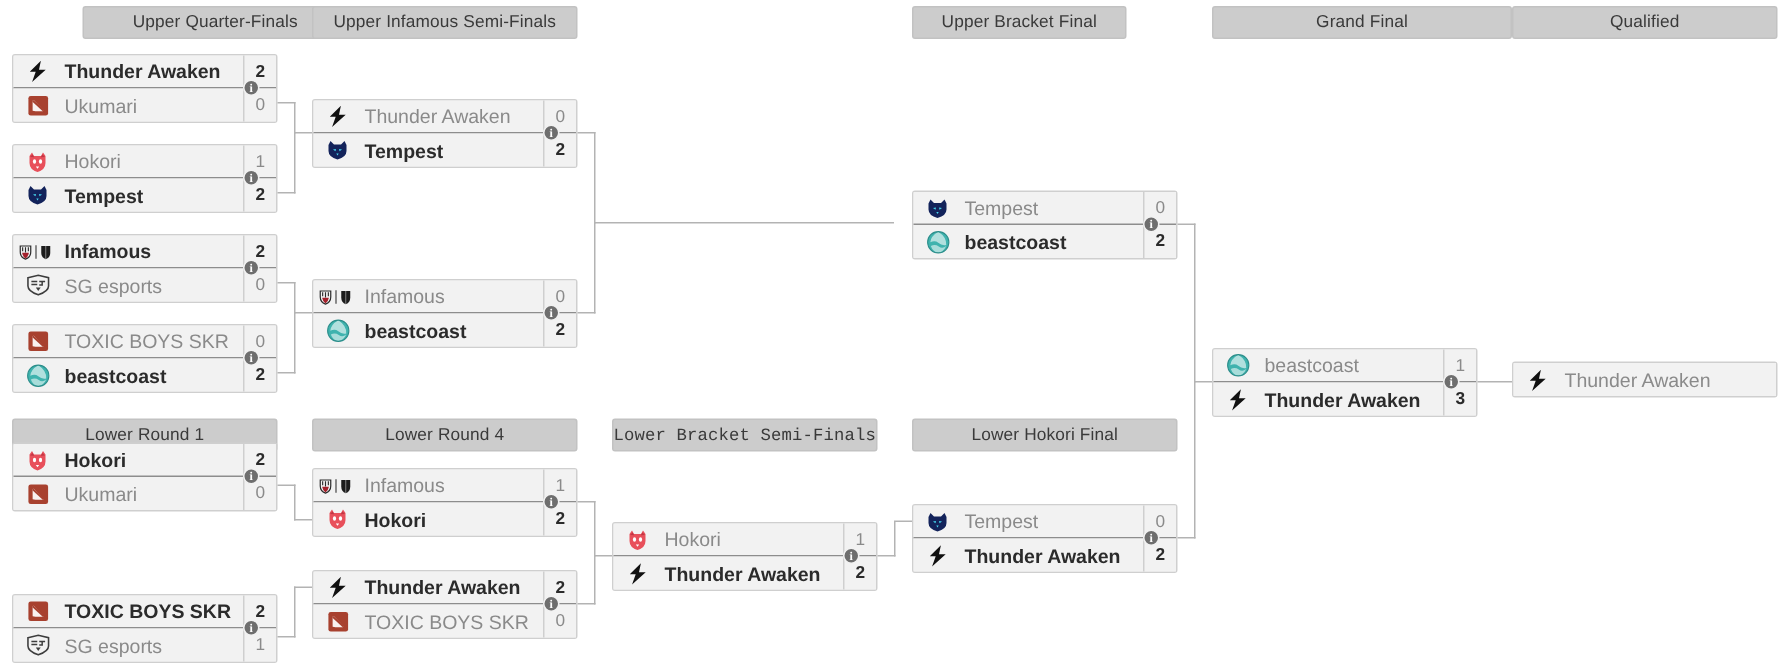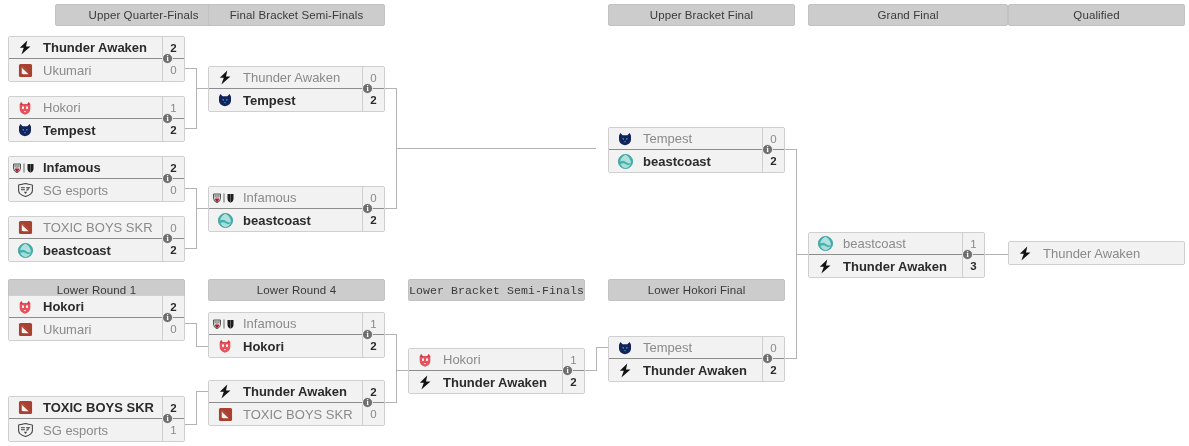--- a/index.html
+++ b/index.html
@@ -134,23 +134,23 @@
     <div class="cn v" style="left: 396px; top: 370px; height: 33px;"></div>
     <div class="cn h" style="left: 585px; top: 370px; width: 12px;"></div>
     <div class="cn v" style="left: 596px; top: 348px; height: 23px;"></div>
     <div class="cn h" style="left: 596px; top: 347px; width: 12px;"></div>
     <div class="cn h" style="left: 785px; top: 358px; width: 12px;"></div>
     <div class="cn v" style="left: 796px; top: 254px; height: 105px;"></div>
     <div class="round-header" style="left: 8px; top: 4px; width: 177px; margin-left: 47px;">
       <span>Upper Quarter-Finals</span>
     </div>
     <div class="round-header" style="left: 208px; top: 4px; width: 177px;">
-      <span>Final Bracket Semi-Finals</span>
-    </div>
-    <div class="round-header" style="left: 608px; top: 4px; width: 187px;">
+      <span>Upper Infamous Semi-Finals</span>
+    </div>
+    <div class="round-header" style="left: 608px; top: 4px; width: 143px;">
       <span>Upper Bracket Final</span>
     </div>
     <div class="round-header" style="left: 808px; top: 4px; width: 200px;">
       <span>Grand Final</span>
     </div>
     <div class="round-header" style="left: 1008px; top: 4px; width: 177px;">
       <span>Qualified</span>
     </div>
     <div class="round-header" style="left: 8px; top: 279px; width: 177px;">
       <span>Lower Round 1</span>

